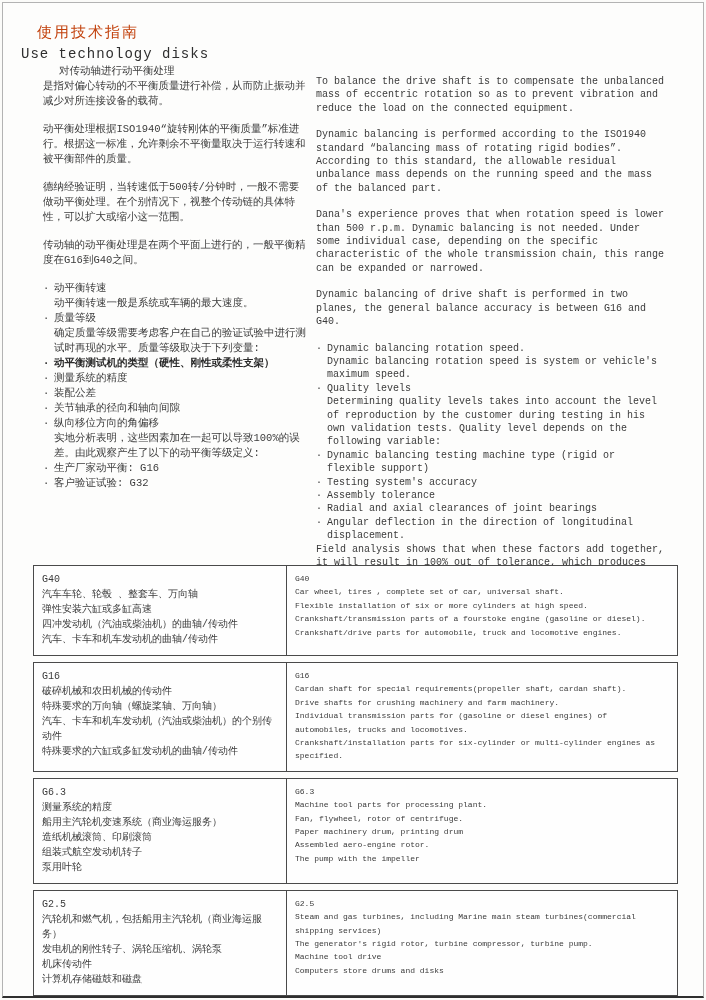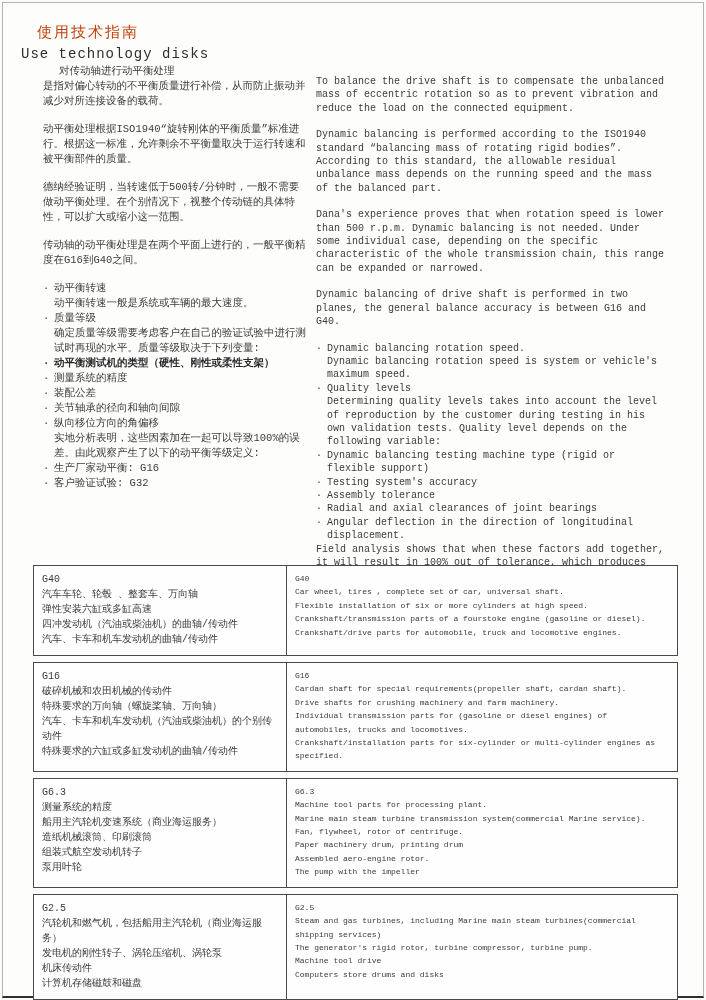--- a/index.html
+++ b/index.html
@@ -194,21 +194,20 @@
           <div class="tline">G6.3</div>
           <div class="tline">测量系统的精度</div>
           <div class="tline">船用主汽轮机变速系统（商业海运服务）</div>
           <div class="tline">造纸机械滚筒、印刷滚筒</div>
           <div class="tline">组装式航空发动机转子</div>
           <div class="tline">泵用叶轮</div>
         </div>
         <div class="cell en-cell">
           <div class="tline">G6.3</div>
           <div class="tline">Machine tool parts for processing plant.</div>
-          <div class="tline">Marine main steam turbine transmission system(commercial Marine service).</div>
           <div class="tline">Fan, flywheel, rotor of centrifuge.</div>
           <div class="tline">Paper machinery drum, printing drum</div>
           <div class="tline">Assembled aero-engine rotor.</div>
           <div class="tline">The pump with the impeller</div>
         </div>
       </div>
       <div class="trow">
         <div class="cell zh-cell">
           <div class="tline">G2.5</div>
           <div class="tline">汽轮机和燃气机，包括船用主汽轮机（商业海运服务）</div>

